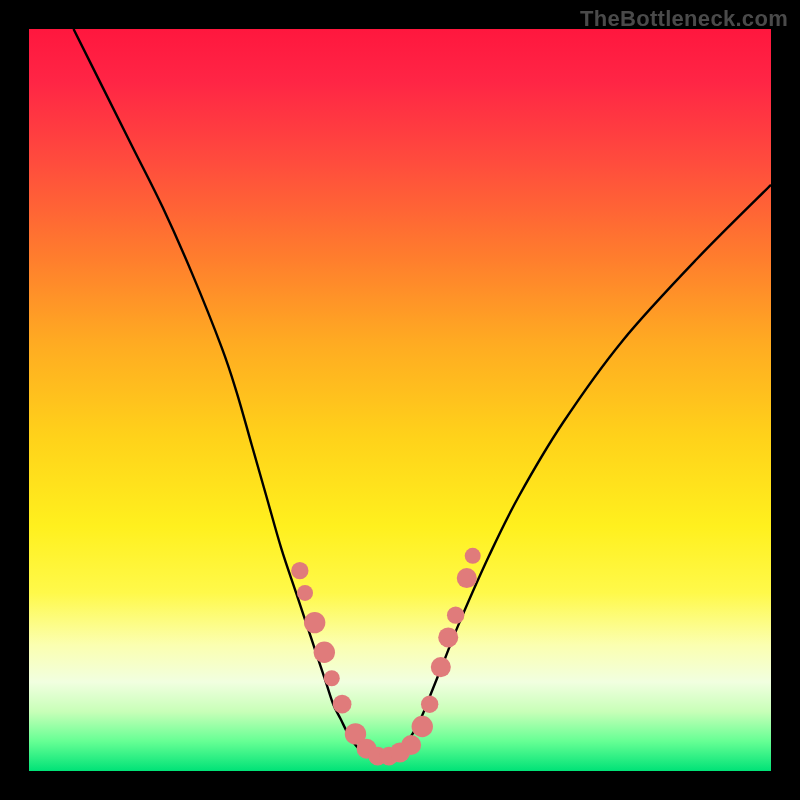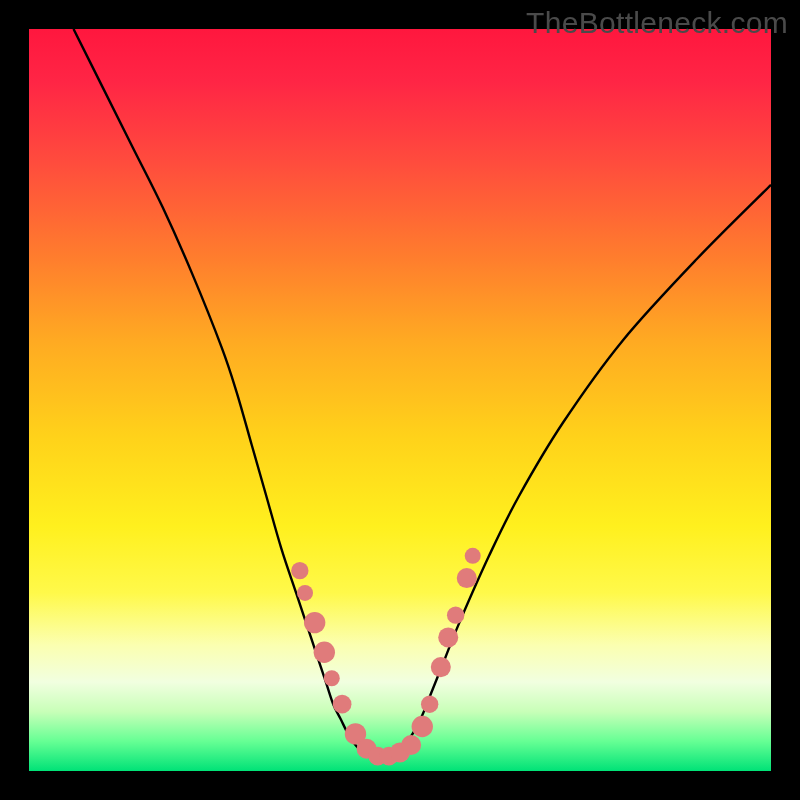--- a/index.html
+++ b/index.html
@@ -28,22 +28,22 @@
     position: absolute;
     left: 0; top: 0;
     width: 742px;
     height: 742px;
   }
   .watermark {
     position: absolute;
     top: 6px;
     right: 12px;
     color: #4a4a4a;
-    font-size: 30px;
-    font-weight: 400;
+    font-size: 22px;
+    font-weight: 700;
     letter-spacing: 0.3px;
     user-select: none;
   }
 </style>
 </head>
 <body>
 
 <div class="stage">
 
   <div class="plot-wrap">

